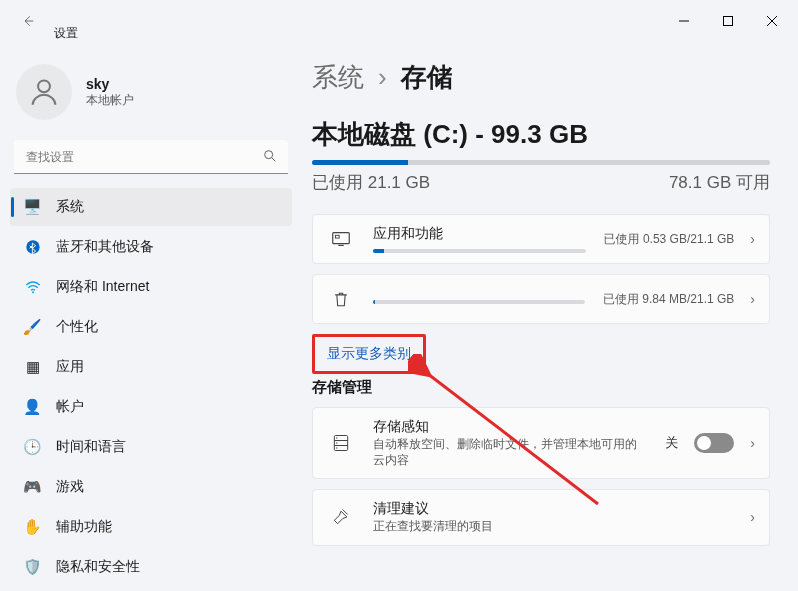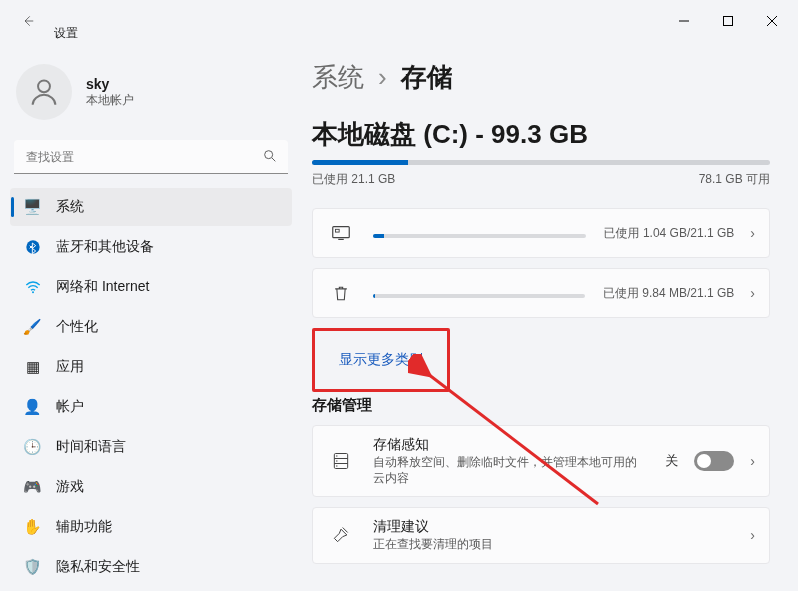--- a/index.html
+++ b/index.html
@@ -28,21 +28,21 @@
   .nav-item.active::before{content:"";position:absolute;left:1px;top:9px;bottom:9px;width:3px;background:#0067c0;border-radius:2px;}
   .nav-ico{width:18px;height:18px;display:flex;align-items:center;justify-content:center;font-size:15px;}
   
   .content{flex:1;padding:18px 28px 0 12px;overflow-y:auto;}
   .crumbs{display:flex;align-items:center;gap:14px;font-size:26px;font-weight:600;margin-bottom:22px;}
   .crumb-sys{color:#6b6b6b;font-weight:400;}
   .crumb-sep{color:#8a8a8a;font-weight:400;}
   .disk-title{font-size:26px;font-weight:700;margin:12px 0 8px 0;}
   .disk-bar{height:5px;background:#d0d2d6;border-radius:3px;overflow:hidden;position:relative;margin-bottom:6px;}
   .disk-bar .fill{height:100%;background:#0067c0;}
-  .disk-stats{display:flex;justify-content:space-between;font-size:12px;color:#5a5a5a;margin-bottom:20px;}
+  .disk-stats{display:flex;justify-content:space-between;font-size:17px;color:#5a5a5a;margin-bottom:20px;}
   .card{background:#fbfbfc;border:1px solid #e7e7ea;border-radius:4px;margin-bottom:10px;padding:10px 14px;display:flex;align-items:center;gap:18px;cursor:pointer;}
   .card .c-ico{width:28px;height:28px;display:flex;align-items:center;justify-content:center;color:#4a4a4a;}
   .card .c-body{flex:1;}
   .card .c-title{font-size:14px;}
   .card .c-sub{font-size:12px;color:#5a5a5a;line-height:1.35;}
   .mini-bar{height:4px;background:#d9dadd;border-radius:2px;margin-top:6px;width:100%;overflow:hidden;}
   .mini-bar .mfill{height:100%;background:#0067c0;}
   .c-right{display:flex;align-items:center;gap:16px;font-size:12px;color:#5a5a5a;}
   .chev{color:#6a6a6a;font-size:14px;}
   .more-link{display:inline-block;color:#185abd;font-size:14px;padding:8px 12px;margin:6px 0 18px -2px;cursor:pointer;}
@@ -183,26 +183,27 @@
 
       <div class="card">
         <div class="c-ico">
           <svg width="22" height="22" viewBox="0 0 24 24">
               <rect x="3" y="5" width="18" height="12" rx="1" fill="none" stroke="#444" stroke-width="1.3"></rect>
               <rect x="6" y="8" width="4" height="3" fill="none" stroke="#444" stroke-width="1"></rect>
               <line x1="9" y1="19" x2="15" y2="19" stroke="#444" stroke-width="1.3"></line>
             </svg>
         </div>
         <div class="c-body">
+          <div class="c-title">应用和功能</div>
           <div class="mini-bar">
               <div class="mfill" id="apps-fill" style="width: 5%;"></div>
             </div>
         </div>
         <div class="c-right">
-          <span>已使用 1.04 GB/21.1 GB</span>
+          <span>已使用 0.53 GB/21.1 GB</span>
           <span class="chev">›</span>
         </div>
       </div>
 
       <div class="card">
         <div class="c-ico">
           <svg width="20" height="20" viewBox="0 0 24 24">
               <path d="M5 7h14M10 7V5h4v2M7 7l1 13h8l1-13" fill="none" stroke="#444" stroke-width="1.3"></path>
             </svg>
         </div>
@@ -211,21 +212,21 @@
               <div class="mfill" id="temp-fill" style="width: 1%;"></div>
             </div>
         </div>
         <div class="c-right">
           <span>已使用 9.84 MB/21.1 GB</span>
           <span class="chev">›</span>
         </div>
       </div>
 
       <span class="more-box">
-        <span class="more-link" style="margin:12px;text-align:right;">显示更多类别</span>
+        <span class="more-link" style="margin:0;text-align:right;">显示更多类别</span>
       </span>
 
       <div class="section-h">存储管理</div>
 
       <div class="card">
         <div class="c-ico">
           <svg width="20" height="22" viewBox="0 0 24 24">
               <rect x="4" y="3" width="16" height="18" rx="1.5" fill="none" stroke="#444" stroke-width="1.2"></rect>
               <line x1="4" y1="9" x2="20" y2="9" stroke="#444" stroke-width="1.2"></line>
               <line x1="4" y1="15" x2="20" y2="15" stroke="#444" stroke-width="1.2"></line>

